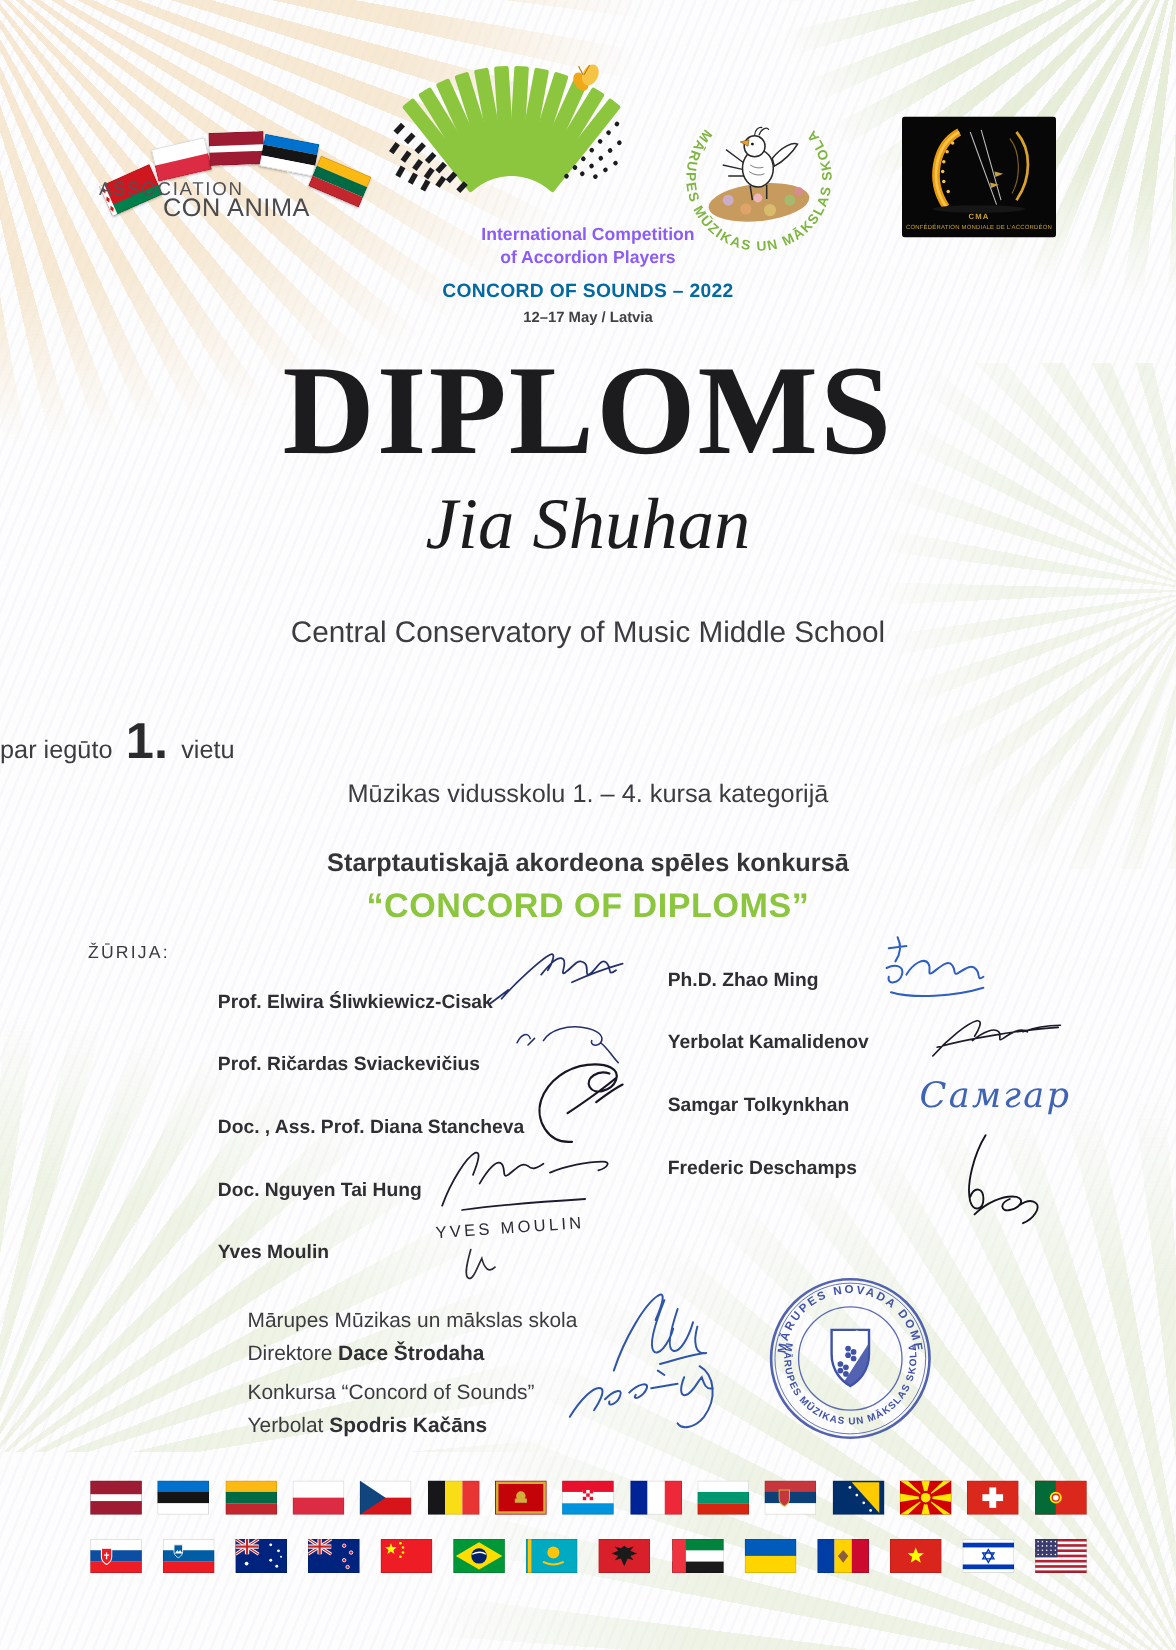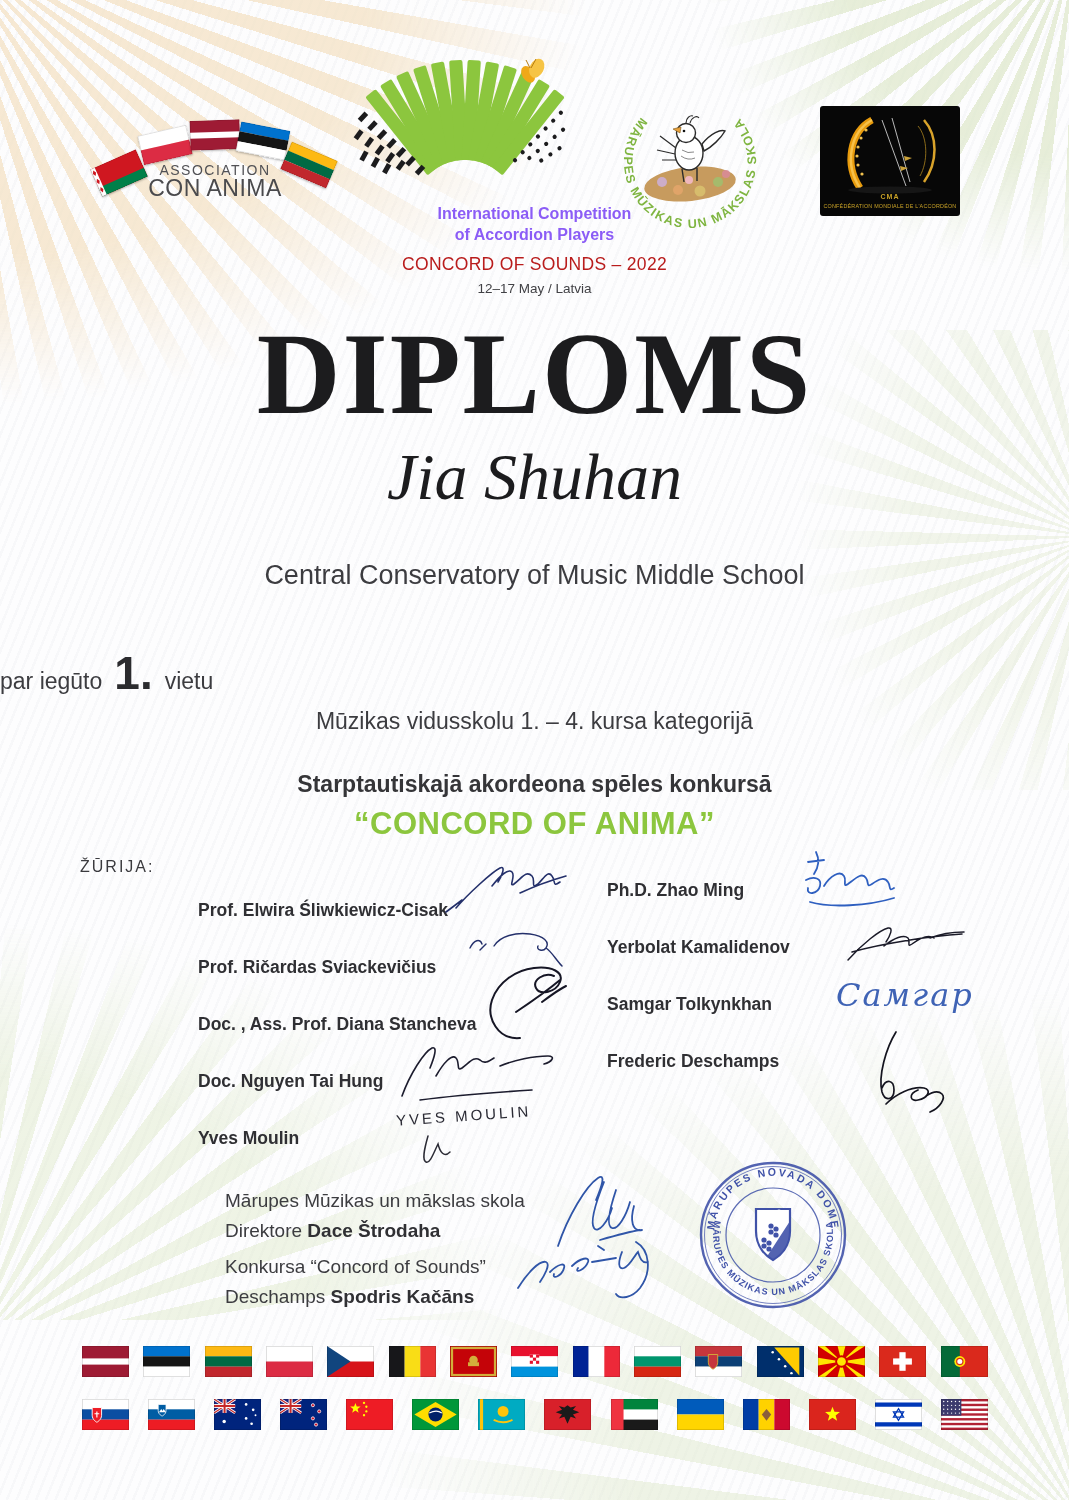--- a/index.html
+++ b/index.html
@@ -44,27 +44,27 @@
     -webkit-mask:radial-gradient(110% 105% at 100% 100%,#000 48%,transparent 76%);
             mask:radial-gradient(110% 105% at 100% 100%,#000 48%,transparent 76%);
   }
   
   .abs{position:absolute;z-index:2;}
   .center{left:0;right:0;text-align:center;}
   
   .con-anima{left:90px;top:112px;width:250px;height:110px;}
   .arc-flag{position:absolute;width:50px;height:30px;box-shadow:0 1px 2px rgba(0,0,0,.25);}
   .arc-flag svg{display:block;width:100%;height:100%;}
-  .ca-line1{position:absolute;top:50px;left:0;right:0;text-align:center;font-size:14px;letter-spacing:1.5px;color:#515155;}
+  .ca-line1{position:absolute;top:50px;left:0;right:0;font-size:17px;letter-spacing:1.5px;color:#515155;}
   .ca-line2{position:absolute;top:63px;left:0;right:0;text-align:center;font-size:23px;font-weight:500;letter-spacing:.5px;color:#4a4a4d;}
   .accordion-logo{left:350px;top:50px;}
   .comp-text{top:203px;}
   .comp-l1,.comp-l2{font-size:16px;font-weight:700;color:#8b5cf6;line-height:21px;}
-  .comp-name{margin-top:9px;font-size:17.5px;font-weight:400;color:#b91c1c;letter-spacing:.3px;}
-  .comp-dates{margin-top:6px;font-size:13.5px;font-weight:400;color:#414145;}
+  .comp-name{margin-top:9px;font-size:17.5px;font-weight:700;color:#0369a1;letter-spacing:.3px;}
+  .comp-dates{margin-top:6px;font-size:13.5px;font-weight:700;color:#414145;}
   .bird-logo{left:610px;top:96px;}
   .cma-logo{left:820px;top:106px;}
   
   .title{top:316px;font-family:"Liberation Serif","DejaVu Serif",serif;font-weight:700;font-size:116px;letter-spacing:2px;color:#1c1c1e;line-height:1;}
   .recipient{top:444px;font-family:"Liberation Serif","DejaVu Serif",serif;font-style:italic;font-size:66px;color:#1c1c1e;line-height:1;}
   .school-line{top:560px;font-size:27px;}
   .teacher-line{top:593px;font-size:23px;}
   .teacher-line b{font-weight:700;color:#353538;}
   .award-line{top:650px;display:flex;align-items:baseline;gap:12px;font-size:23px;}
   .award-place{font-size:46px;font-weight:700;color:#2b2b2e;line-height:1;}
@@ -277,41 +277,41 @@
   <div class="abs center recipient">Jia Shuhan</div>
   <div class="abs center title">DIPLOMS</div>
   <div class="abs center school-line">Central Conservatory of Music Middle School</div>
   <div class="abs center award-line">
     <span>par iegūto</span>
     <span class="award-place">1.</span>
     <span>vietu</span>
   </div>
   <div class="abs center category-line">Mūzikas vidusskolu 1. – 4. kursa kategorijā</div>
   <div class="abs center comp-line">Starptautiskajā akordeona spēles konkursā</div>
-  <div class="abs center comp-big-name">“CONCORD OF ANIMA”</div>
+  <div class="abs center comp-big-name">“CONCORD OF DIPLOMS”</div>
 
   <div class="abs jury-label">ŽŪRIJA:</div>
   <div class="abs jury-name jl" style="top:880px">Prof. Elwira Śliwkiewicz-Cisak</div>
   <div class="abs jury-name jl" style="top:937px">Prof. Ričardas Sviackevičius</div>
   <div class="abs jury-name jl" style="top:994px">Doc. , Ass. Prof. Diana Stancheva</div>
   <div class="abs jury-name jl" style="top:1051px">Doc. Nguyen Tai Hung</div>
   <div class="abs jury-name jl" style="top:1108px">Yves Moulin</div>
   <div class="abs jury-name jr" style="top:880px">Ph.D. Zhao Ming</div>
   <div class="abs jury-name jr" style="top:937px">Yerbolat Kamalidenov</div>
   <div class="abs jury-name jr" style="top:994px">Samgar Tolkynkhan</div>
   <div class="abs jury-name jr" style="top:1051px">Frederic Deschamps</div>
 
   <div class="abs f-line" style="top:1190px">Mārupes Mūzikas un mākslas skola</div>
   <div class="abs f-line" style="top:1220px">
     <span>Direktore</span>
     <b>Dace Štrodaha</b>
   </div>
   <div class="abs f-line" style="top:1256px">Konkursa “Concord of Sounds”</div>
   <div class="abs f-line" style="top:1286px">
-    <span>Deschamps</span>
+    <span>Yerbolat</span>
     <b>Spodris Kačāns</b>
   </div>
 
   <div class="abs" style="left:698px;top:1160px">
     <svg width="150" height="150" viewBox="0 0 150 150">
       <defs>
         <path id="sealTop" d="M -58.8,-5.1 A 59,59 0 0 1 58.8,-5.1" transform="translate(75,75)"></path>
         <path id="sealBottom" d="M -57.4,-17.5 A 60,60 0 1 0 57.4,-17.5" transform="translate(75,75)"></path>
       </defs>
       <g stroke="#4052A8" fill="none">

